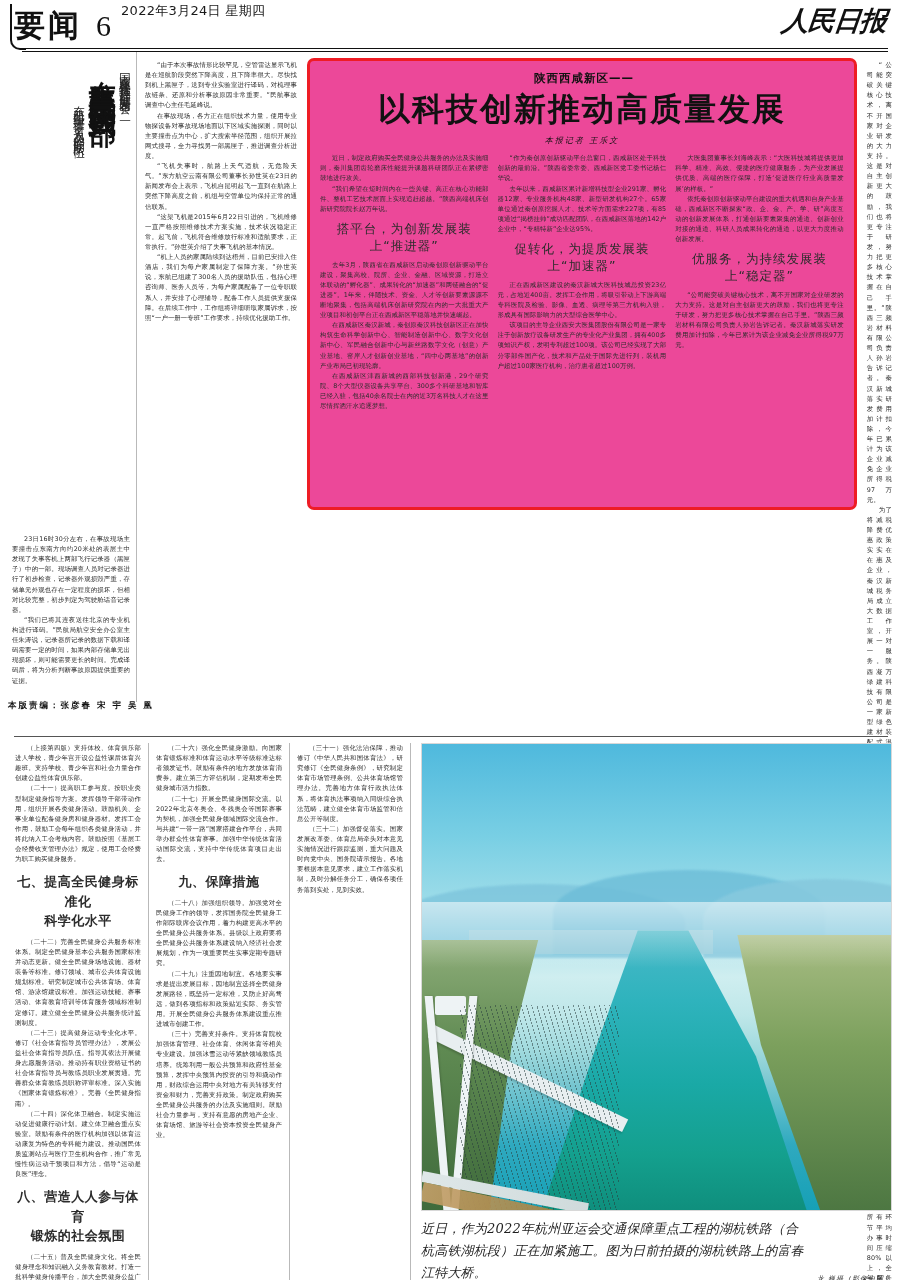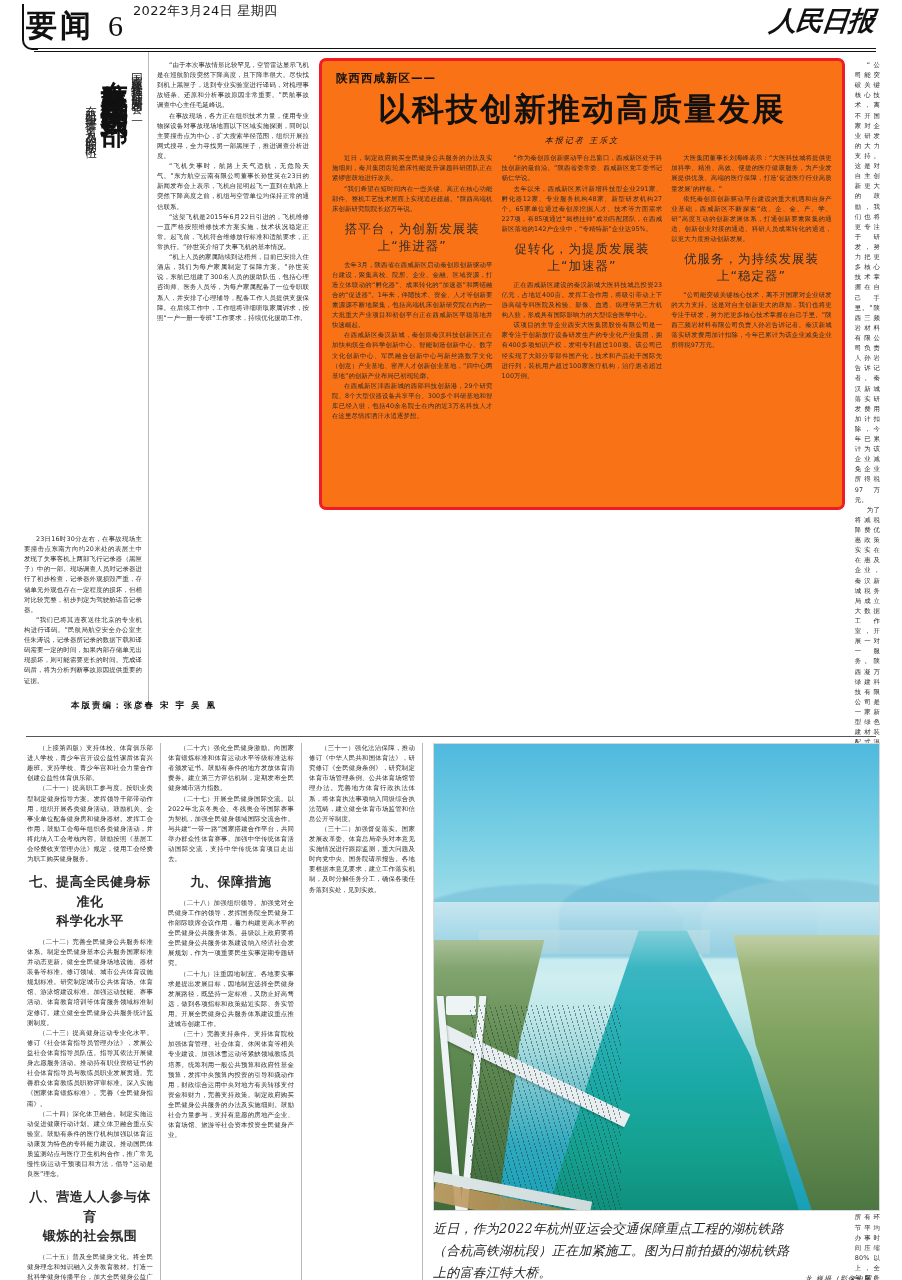--- a/index.html
+++ b/index.html
@@ -1,21 +1,21 @@
 <!DOCTYPE html>
 <html><head>
 <meta charset="utf-8">
 <style>
   html,body{margin:0;padding:0;}
   body{
     width:902px;height:1280px;background:#fff;
     font-family:"DejaVu Sans","Liberation Sans",sans-serif;
     color:#111;overflow:hidden;position:relative;
   }
-  .page{width:902px;height:1280px;position:relative;box-sizing:border-box;padding:0 20px;}
+  .page{width:902px;height:1280px;position:relative;box-sizing:border-box;padding:0 8px;}
 
   
   .masthead{position:relative;height:52px;}
   .mast-left{position:absolute;left:6px;top:2px;display:flex;align-items:flex-end;gap:10px;}
   .mast-bracket{
     position:absolute;left:2px;top:4px;width:14px;height:44px;
     border-left:2px solid #111;border-bottom:2px solid #111;border-bottom-left-radius:10px;
   }
   .mast-section{font-size:31px;font-weight:700;letter-spacing:3px;line-height:1;font-family:"DejaVu Sans",sans-serif;}
   .mast-pageno{font-size:30px;font-weight:400;line-height:1;font-family:"Liberation Serif",serif;margin-left:4px;}
@@ -59,21 +59,21 @@
   .byline-bold{font-weight:700;}
 
   
   .midcol{width:168px;flex:0 0 168px;padding:8px 8px 0 8px;box-sizing:border-box;}
 
   
   .redbox{
     position:relative;margin-top:6px;margin-left:2px;
     width:578px;height:452px;box-sizing:border-box;
     border:3px solid #ee1c25;border-radius:7px;padding:8px 10px 6px 10px;
-    display:flex;flex-direction:column;background:#f97316;
+    display:flex;flex-direction:column;background:#ec4899;align-items:center;
   }
   .kicker{font-size:11.5px;font-weight:700;letter-spacing:1px;margin:2px 0 4px 4px;
           font-family:"DejaVu Sans",sans-serif;}
   .feature-head{
     font-size:32px;font-weight:700;letter-spacing:2px;text-align:center;
     font-family:"DejaVu Sans",sans-serif;line-height:1.1;margin:2px 0 8px 0;
   }
   .feature-byline{font-size:8px;letter-spacing:2px;text-align:center;margin-bottom:7px;
                   font-family:"DejaVu Serif",serif;font-style:italic;}
   .feature-cols{display:flex;flex:1;gap:9px;min-height:0;overflow:hidden;}
@@ -87,21 +87,21 @@
   .rightcol{flex:1;padding:8px 2px 0 10px;box-sizing:border-box;}
 
   
   .divider-thick{border-top:1.4px solid #555;margin:4px 6px 0 6px;}
   .bottom{position:relative;display:flex;padding-top:6px;}
   .bcol{box-sizing:border-box;padding:0 7px;}
   .sec-head{
     font-size:13px;font-weight:700;letter-spacing:.5px;line-height:1.5;
     text-align:center;margin:8px 0 6px 0;font-family:"DejaVu Sans",sans-serif;
   }
-  .editors{font-size:8.5px;font-weight:700;text-align:center;letter-spacing:2px;
+  .editors{font-size:8.5px;font-weight:700;letter-spacing:2px;
            margin:10px 0 6px 0;font-family:"DejaVu Sans",sans-serif;}
 
   
   .photo-wrap{position:relative;}
   .photo{
     position:relative;width:100%;height:468px;overflow:hidden;
     border:1px solid #d8d8d8;box-sizing:border-box;
   }
   .sky{position:absolute;inset:0;
     background:linear-gradient(180deg,#4fb9dd 0%,#79cfe4 20%,#a8e0ea 38%,#cfeef0 50%,#bfe7e9 58%,#9fd9dd 66%,#7ec9d2 72%,#5cbccb 78%,#2fa9bf 86%,#16a0b6 100%);}

